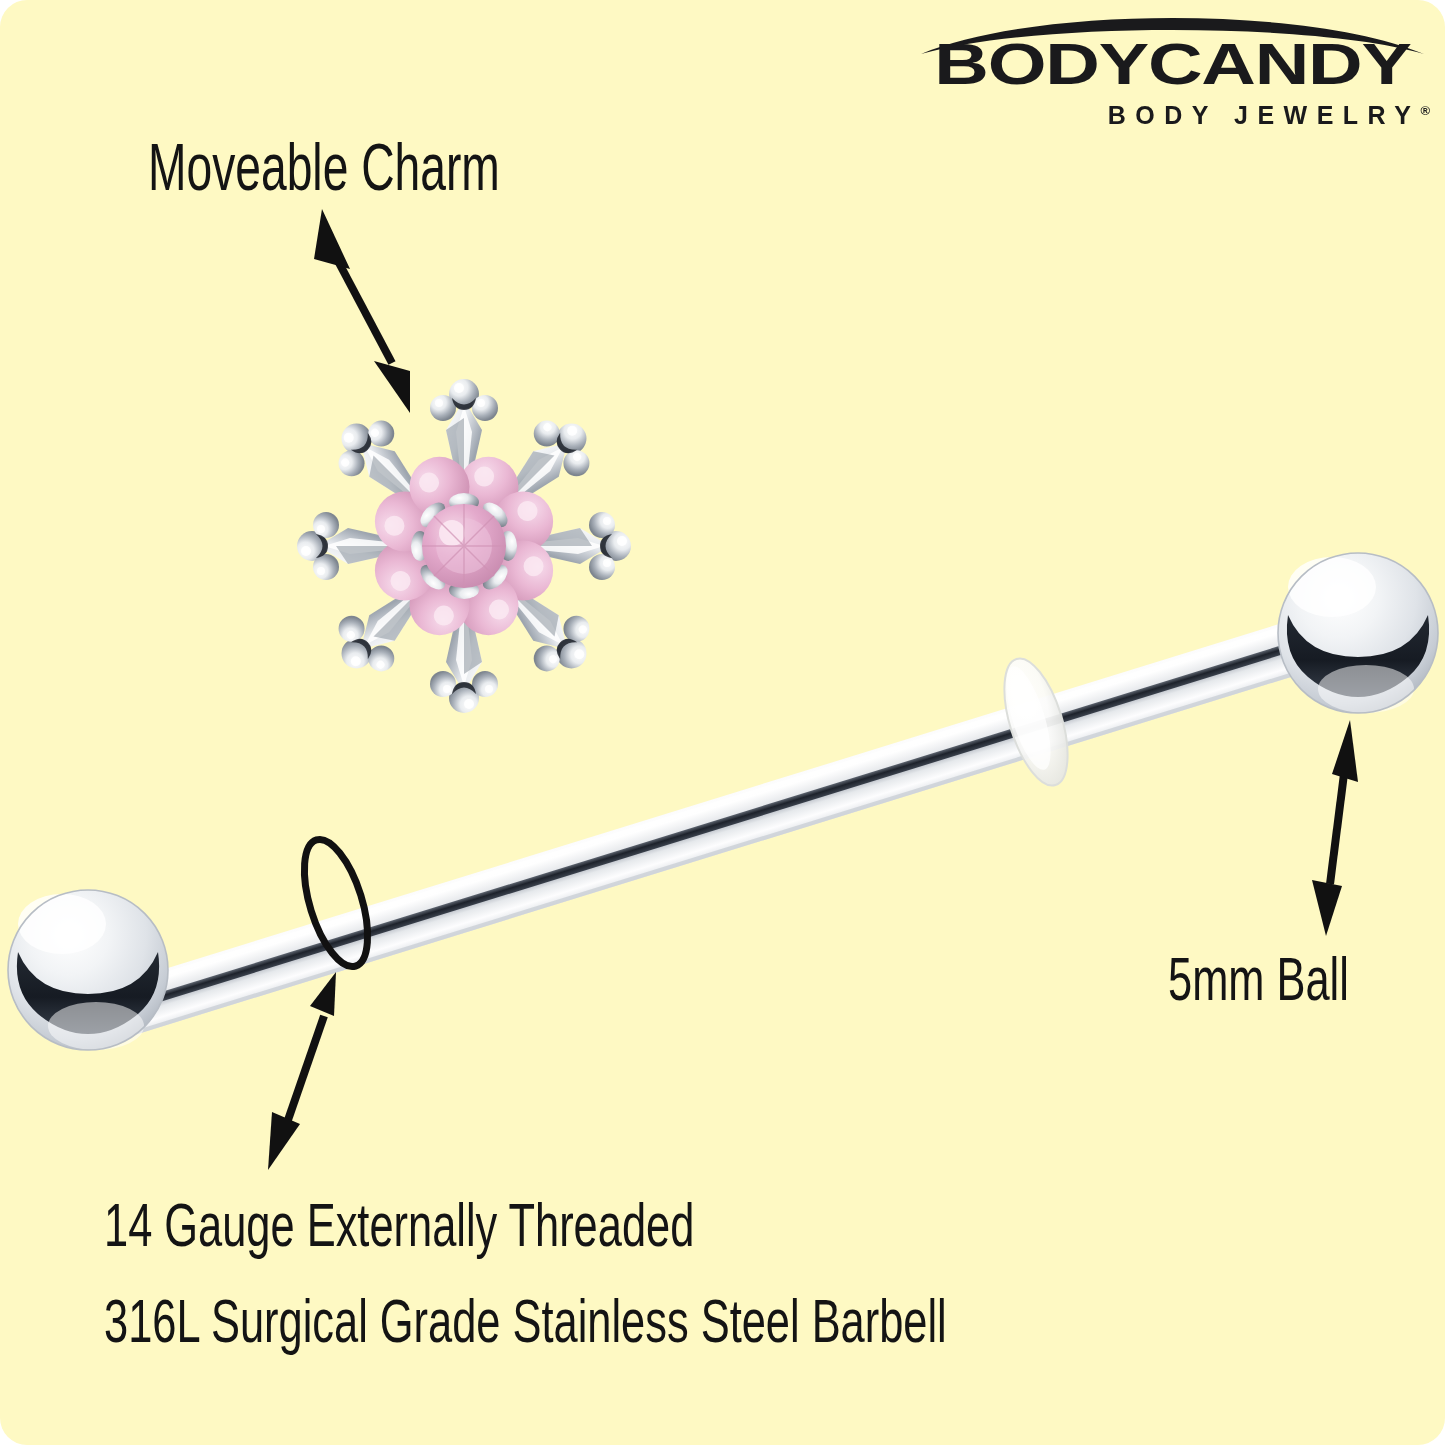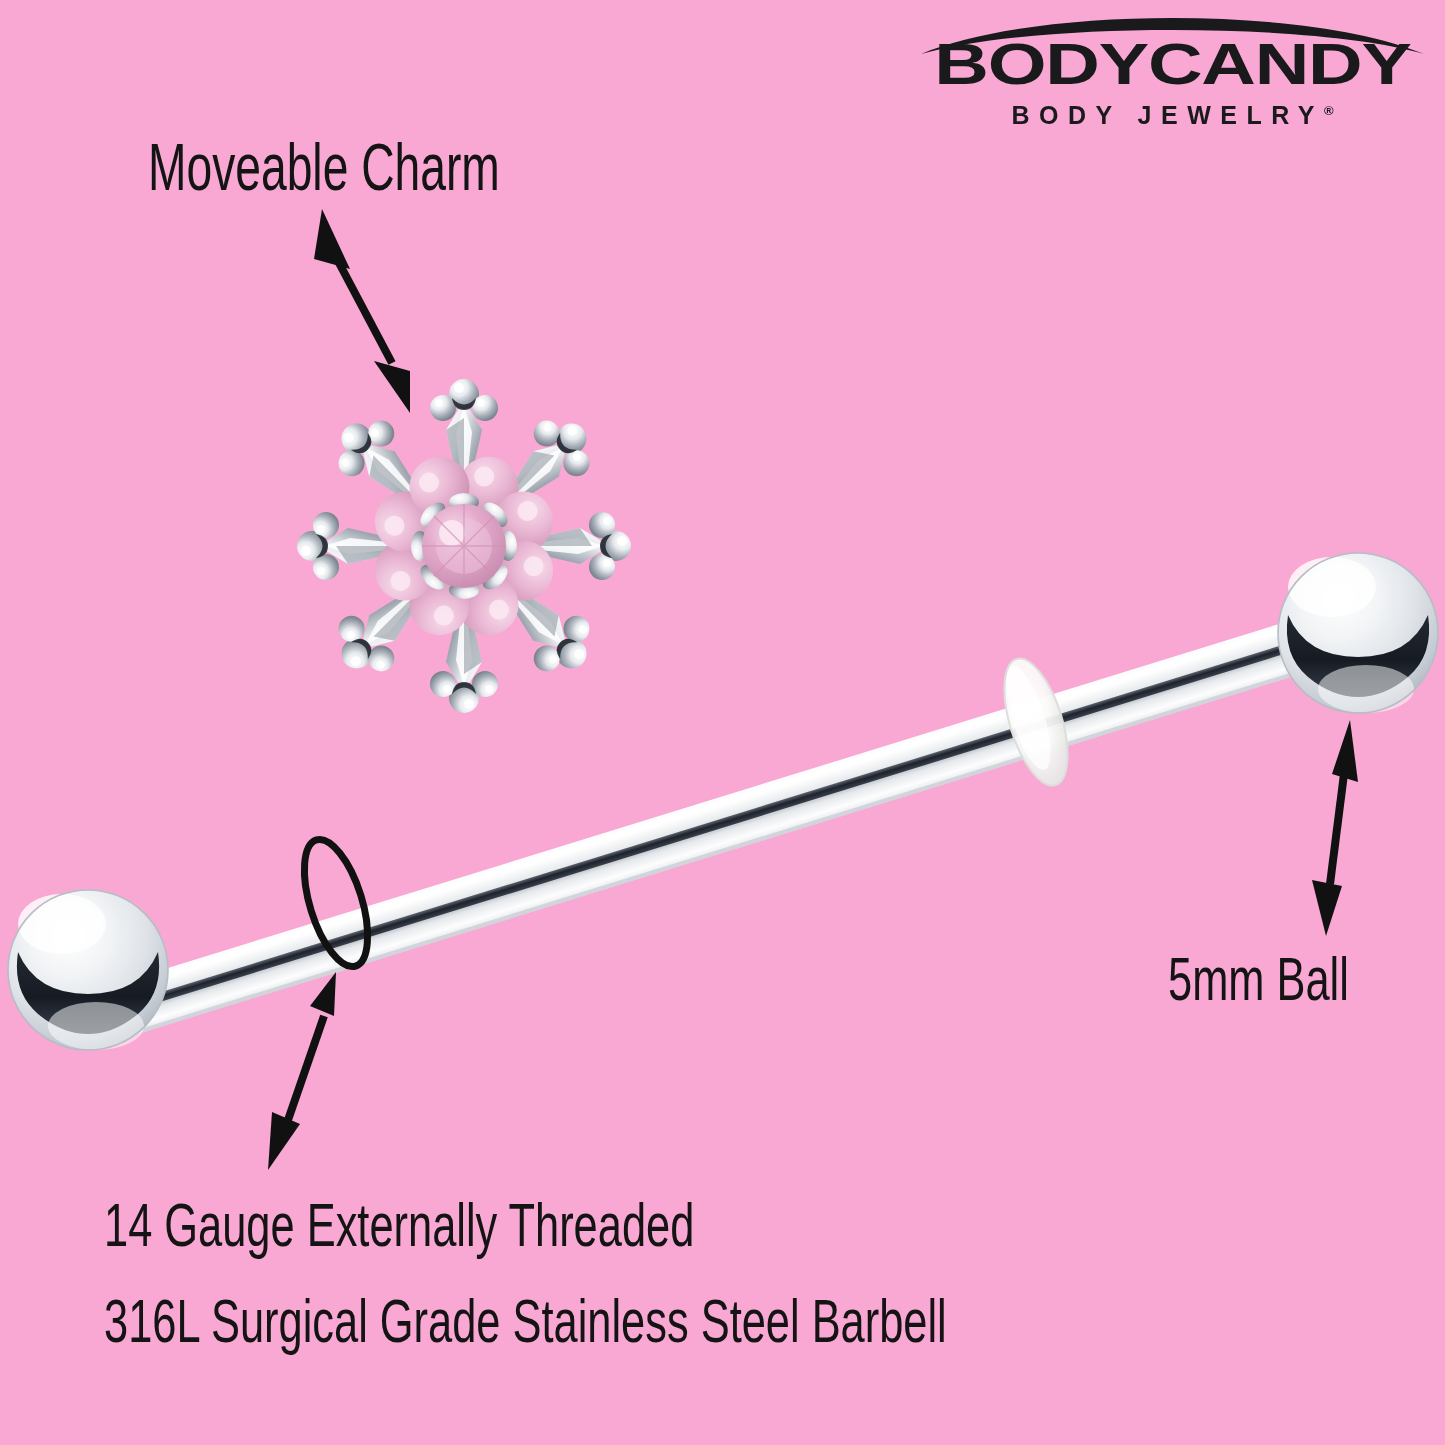--- a/index.html
+++ b/index.html
@@ -4,23 +4,24 @@
 <style>
   html, body {
     margin: 0;
     padding: 0;
     background: #ffffff;
   }
   #stage {
     position: relative;
     width: 1445px;
     height: 1445px;
-    background: #f9a8d4;
+    background: #fef9c3;
     overflow: hidden;
     font-family: "Liberation Sans", sans-serif;
+    border-radius: 27px;
   }
 
   
   .logo-wrap {
     position: absolute;
     left: 915px;
     top: 8px;
     width: 515px;
     height: 125px;
   }
@@ -40,21 +41,21 @@
     transform: scaleX(1.22) scaleY(0.92);
     transform-origin: center top;
     white-space: nowrap;
     line-height: 58px;
   }
   .logo-sub {
     position: absolute;
     left: 0;
     top: 93px;
     width: 515px;
-    text-align: center;
+    text-align: right;
     font-family: "Liberation Sans", sans-serif;
     font-size: 25px;
     font-weight: 700;
     letter-spacing: 9.5px;
     color: #1a1a1c;
     white-space: nowrap;
   }
   .logo-sub .reg { font-size: 13px; vertical-align: super; letter-spacing: 0; }
 
   

